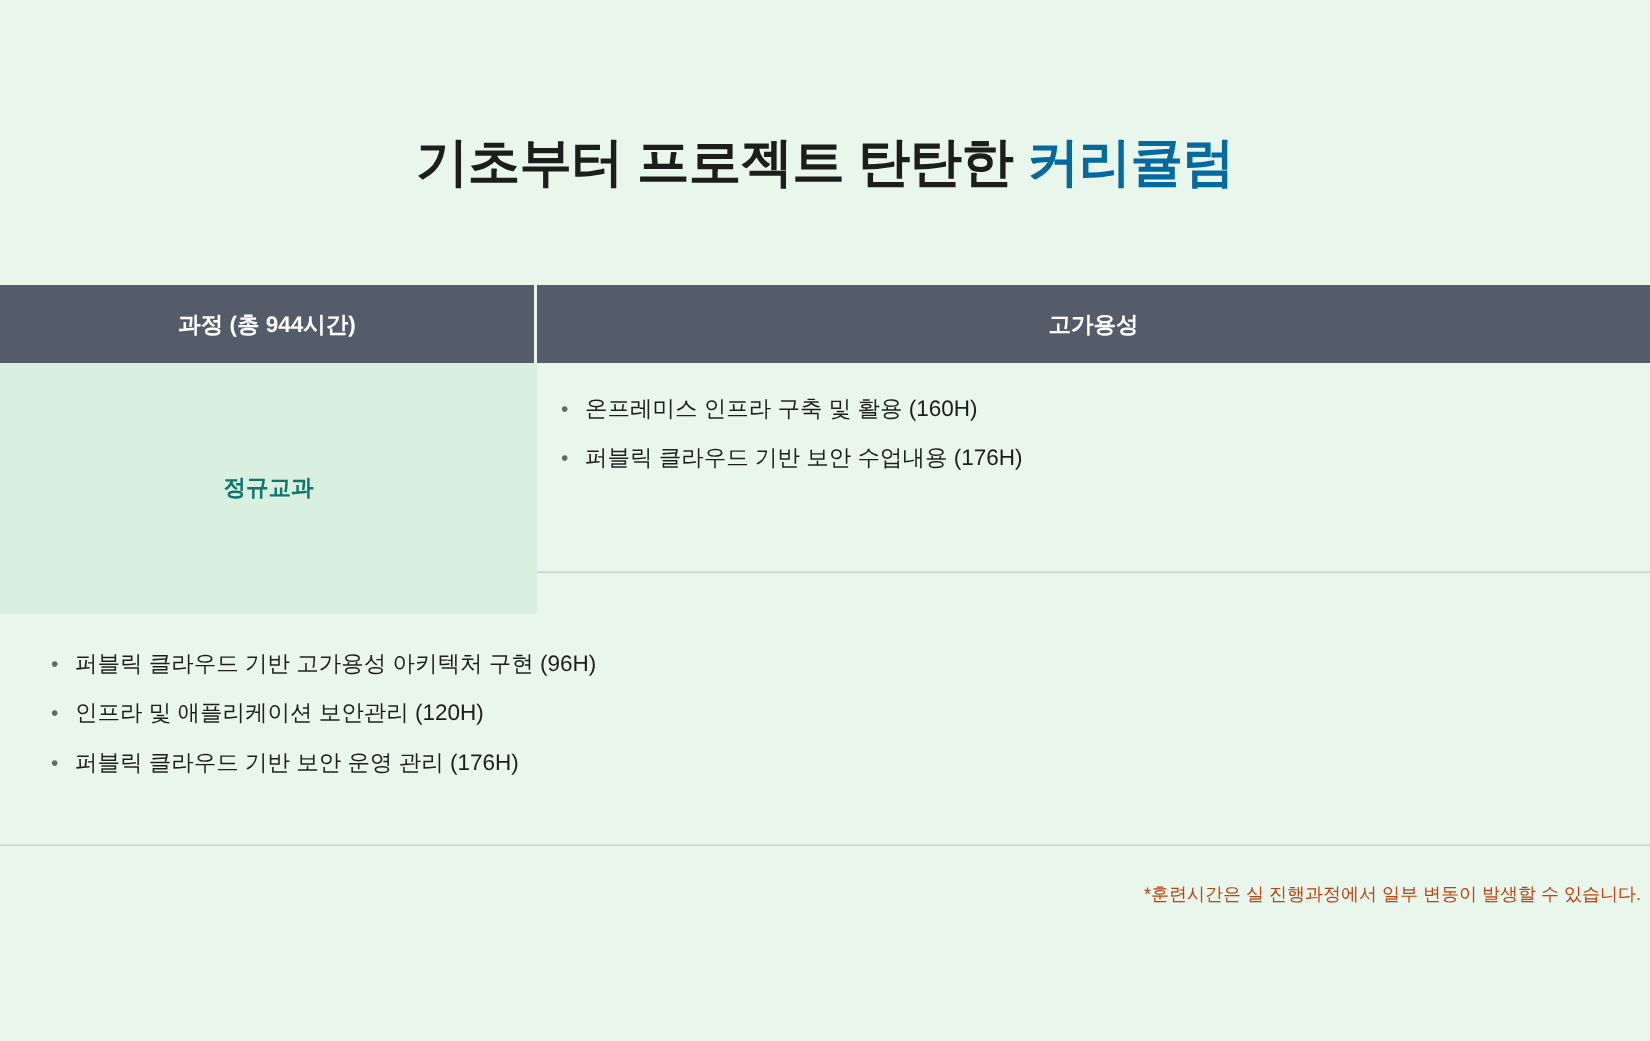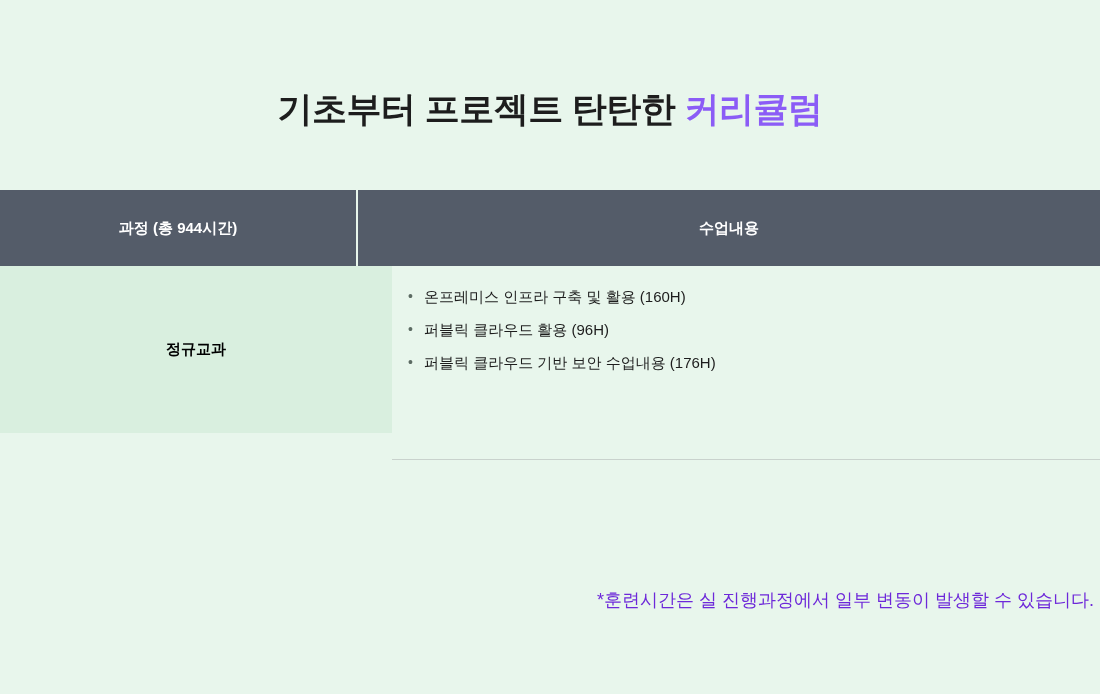--- a/index.html
+++ b/index.html
@@ -31,34 +31,34 @@
   }
   .title {
     font-size: 35px;
     font-weight: bold;
     letter-spacing: -0.5px;
     line-height: 1.2;
     color: #1d1d1d;
     display: inline-block;
   }
   .title .accent {
-    color: #8b5cf6;
+    color: #0369a1;
   }
 
   
   .table {
     position: absolute;
     left: 0;
     top: 190px;
     width: 1100px;
   }
   .thead {
     display: flex;
     width: 100%;
-    height: 76px;
+    height: 52px;
     background: #545c69;
   }
   .th {
     color: #ffffff;
     font-size: 15px;
     font-weight: bold;
     display: flex;
     align-items: center;
     justify-content: center;
     box-sizing: border-box;
@@ -70,47 +70,47 @@
   .th.col-content {
     flex: 1;
   }
 
   .trow {
     display: flex;
     width: 100%;
     box-sizing: border-box;
   }
   .trow .cell-course {
-    width: 392px;
+    width: 358px;
     display: flex;
     align-items: center;
     justify-content: center;
     font-size: 15px;
     font-weight: bold;
-    color: #000000;
+    color: #0f766e;
     box-sizing: border-box;
   }
   .trow .cell-content {
     flex: 1;
     box-sizing: border-box;
     padding: 22px 0 22px 34px;
     background: #e8f6ec;
     border-bottom: 1px solid #cfd6d2;
   }
   .trow.row-1 .cell-course {
     background: #d9efdf;
     height: 170px;
     border-bottom: 3px solid #e8f6ec;
   }
   .trow.row-2 .cell-course {
     background: #b6dcc0;
     height: 152px;
   }
   .trow.row-1 .cell-content {
-    height: 194px;
+    height: 140px;
     border-bottom: 1px solid #c9d2cd;
     padding-left: 16px;
   }
   .trow.row-2 .cell-content {
     height: 152px;
     border-bottom: 1px solid #c9d2cd;
   }
 
   ul.items {
     list-style: none;
@@ -135,53 +135,59 @@
     left: 0;
     top: 0;
     color: #5c6b63;
     font-size: 14px;
   }
 
   .footnote {
     position: absolute;
     right: 6px;
     top: 588px;
-    font-size: 18px;
-    color: #6d28d9;
+    font-size: 12px;
+    color: #c2410c;
     text-align: right;
     white-space: nowrap;
   }
 </style>
 </head>
 <body>
 
 <div class="page">
 
   <div class="title-wrap">
     <div class="title"><span>기초부터 프로젝트 탄탄한 </span><span class="accent">커리큘럼</span></div>
   </div>
 
   <div class="table">
 
     <div class="thead">
       <div class="th col-course">과정 (총 944시간)</div>
-      <div class="th col-content">수업내용</div>
+      <div class="th col-content">고가용성</div>
     </div>
 
     <div class="trow row-1">
       <div class="cell-course">정규교과</div>
       <div class="cell-content">
         <ul class="items">
           <li>온프레미스 인프라 구축 및 활용 (160H)</li>
-          <li>퍼블릭 클라우드 활용 (96H)</li>
           <li>퍼블릭 클라우드 기반 보안 수업내용 (176H)</li>
         </ul>
       </div>
     </div>
 
     <div class="trow row-2">
+      <div class="cell-content">
+        <ul class="items">
+          <li>퍼블릭 클라우드 기반 고가용성 아키텍처 구현 (96H)</li>
+          <li>인프라 및 애플리케이션 보안관리 (120H)</li>
+          <li>퍼블릭 클라우드 기반 보안 운영 관리 (176H)</li>
+        </ul>
+      </div>
     </div>
 
   </div>
 
   <div class="footnote">*훈련시간은 실 진행과정에서 일부 변동이 발생할 수 있습니다.</div>
 
 </div>
 
 </body></html>

